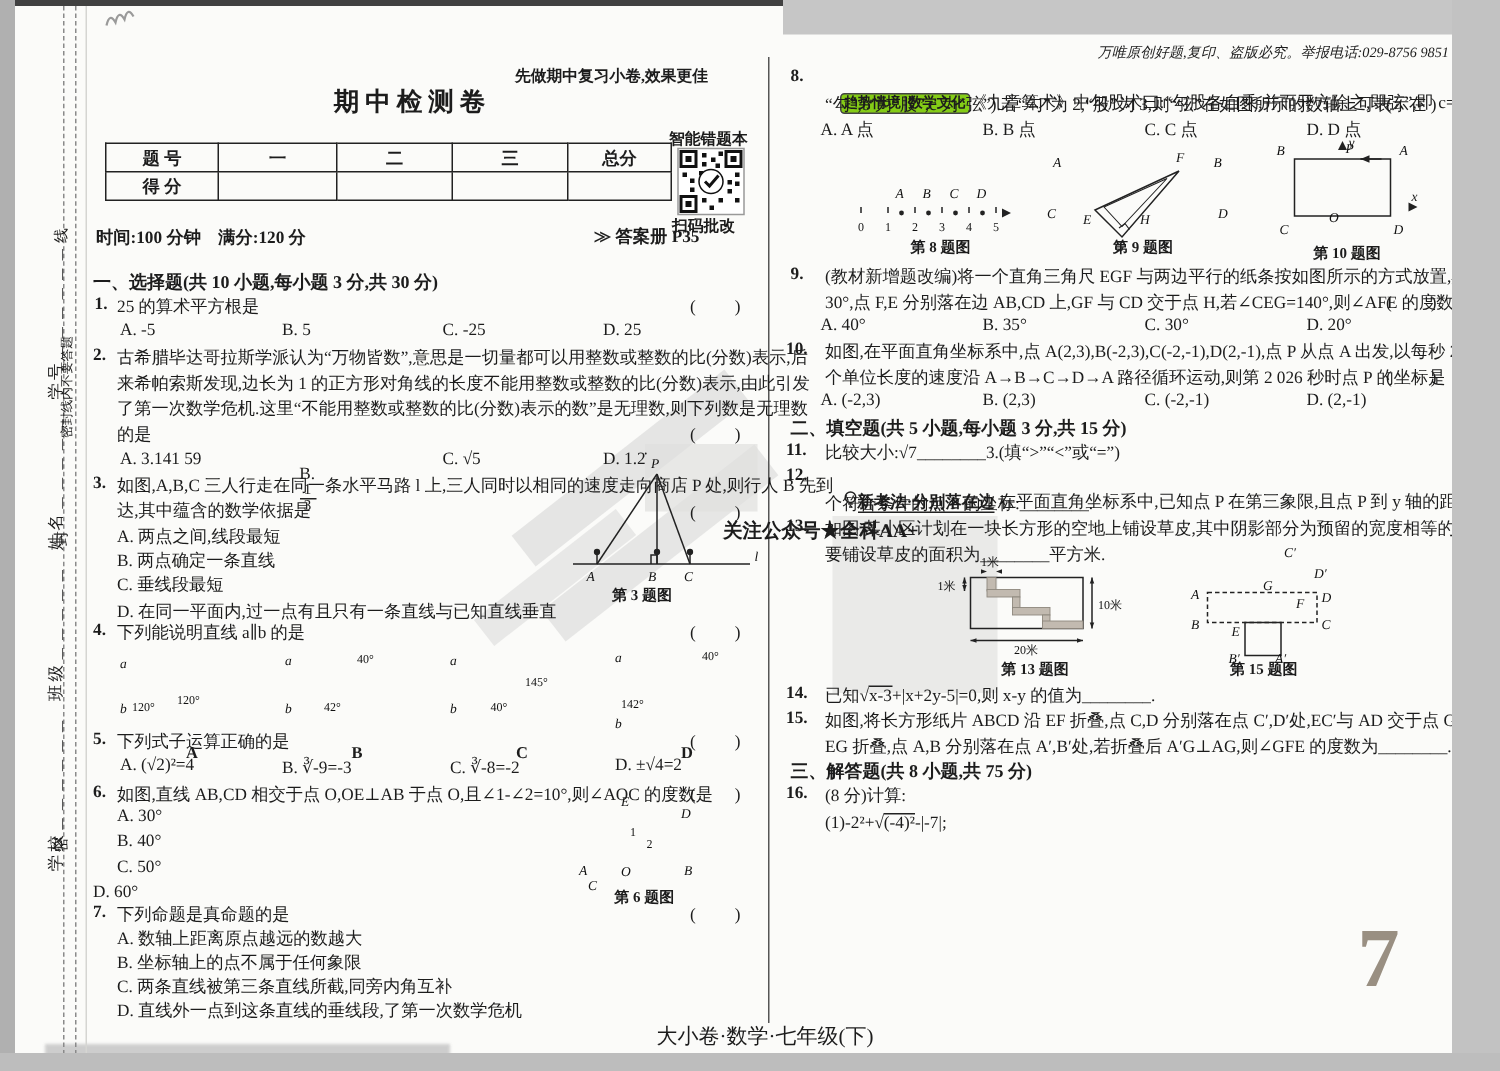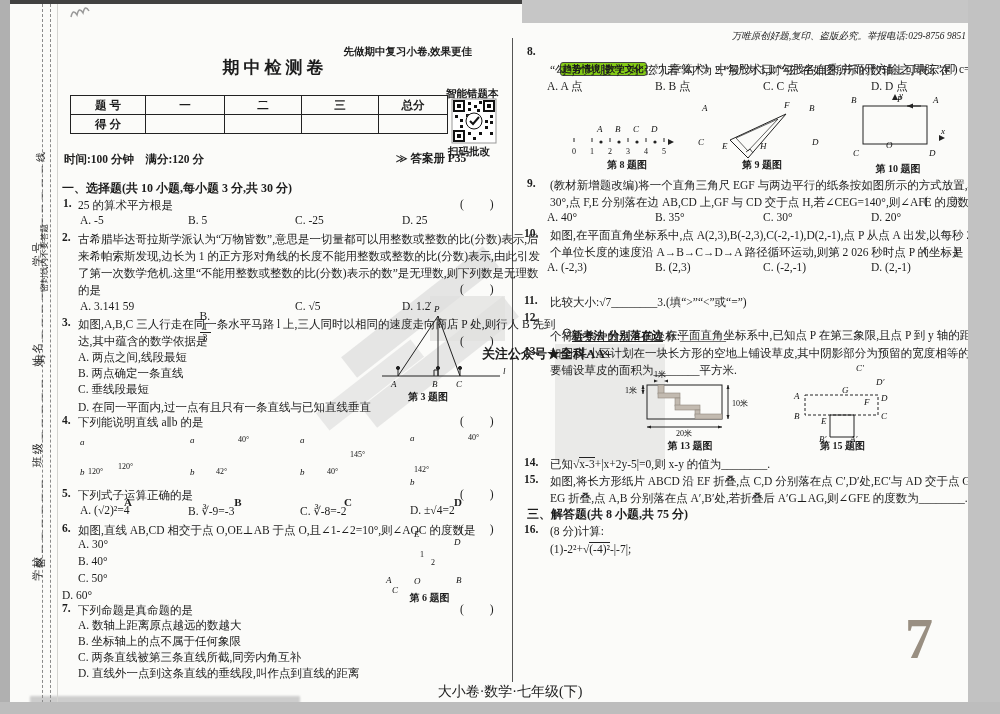--- a/index.html
+++ b/index.html
@@ -251,21 +251,21 @@
     <text x="6" y="62">C</text>
   </svg>
   <div class="cap" style="left:372px;top:587px;width:95px">第 6 题图</div>
 
   <div class="qno" style="left:52px;top:598px">7.</div>
   <div class="t" style="left:68px;top:598px">下列命题是真命题的是</div>
   <div class="br" style="left:450px;top:598px">(　　)</div>
   <div class="o" style="left:68px;top:614px">A. 数轴上距离原点越远的数越大</div>
   <div class="o" style="left:68px;top:630px">B. 坐标轴上的点不属于任何象限</div>
   <div class="o" style="left:68px;top:646px">C. 两条直线被第三条直线所截,同旁内角互补</div>
-  <div class="o" style="left:68px;top:662px">D. 直线外一点到这条直线的垂线段,叫作点到直线的距离</div>
+  <div class="o" style="left:68px;top:662px">D. 直线外一点到这条直线的垂线段,了第一次数学危机</div>
 
   <div class="qno" style="left:517px;top:41px">8.</div>
   <div class="t" style="left:538px;top:41px">
     <span class="tagbox"><span>趋势情境</span><span class="tsep"></span><span>数学文化</span></span><span>《九章算术》中勾股术曰:“勾股各自乘,并而开方除之,即弦”,即 c=√</span><span class="rad">a²+b²</span>
   </div>
   <div class="t" style="left:540px;top:58px">“勾”,b 为“股”,c 为“弦”).若“勾”为 2,“股”为 3,则“弦”在如图所示的数轴上可表示在</div>
   <div class="br" style="left:914px;top:58px">(　　)</div>
   <div class="o" style="left:537px;top:75px">A. A 点</div>
   <div class="o" style="left:645px;top:75px">B. B 点</div>
   <div class="o" style="left:753px;top:75px">C. C 点</div>
@@ -347,20 +347,21 @@
 
   <div class="qno" style="left:514px;top:223px">10.</div>
   <div class="t" style="left:540px;top:223px">如图,在平面直角坐标系中,点 A(2,3),B(-2,3),C(-2,-1),D(2,-1),点 P 从点 A 出发,以每秒 2</div>
   <div class="t" style="left:540px;top:240px">个单位长度的速度沿 A→B→C→D→A 路径循环运动,则第 2 026 秒时点 P 的坐标是</div>
   <div class="br" style="left:914px;top:240px">(　　)</div>
   <div class="o" style="left:537px;top:257px">A. (-2,3)</div>
   <div class="o" style="left:645px;top:257px">B. (2,3)</div>
   <div class="o" style="left:753px;top:257px">C. (-2,-1)</div>
   <div class="o" style="left:861px;top:257px">D. (2,-1)</div>
 
+  <div class="sec" style="left:517px;top:273px">二、填空题(共 5 小题,每小题 3 分,共 15 分)</div>
 
   <div class="qno" style="left:514px;top:290px">11.</div>
   <div class="t" style="left:540px;top:290px">比较大小:√7________3.(填“&gt;”“&lt;”或“=”)</div>
 
   <div class="qno" style="left:514px;top:307px">12.</div>
   <div class="t" style="left:540px;top:307px">
     <svg style="position:relative;display:inline-block;vertical-align:-2px" width="10" height="13" viewBox="0 0 10 13">
       <circle cx="5" cy="4.5" r="3.5" fill="none" stroke="#222"></circle>
         <line x1="3.5" y1="9" x2="6.5" y2="9" stroke="#222"></line>
         <line x1="4" y1="11" x2="6" y2="11" stroke="#222"></line>

